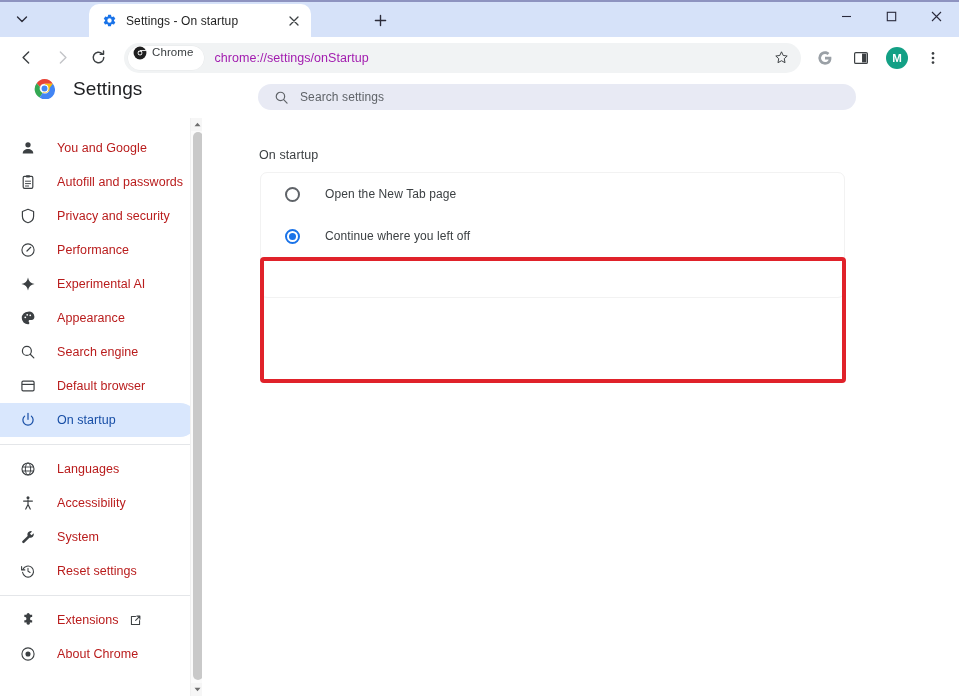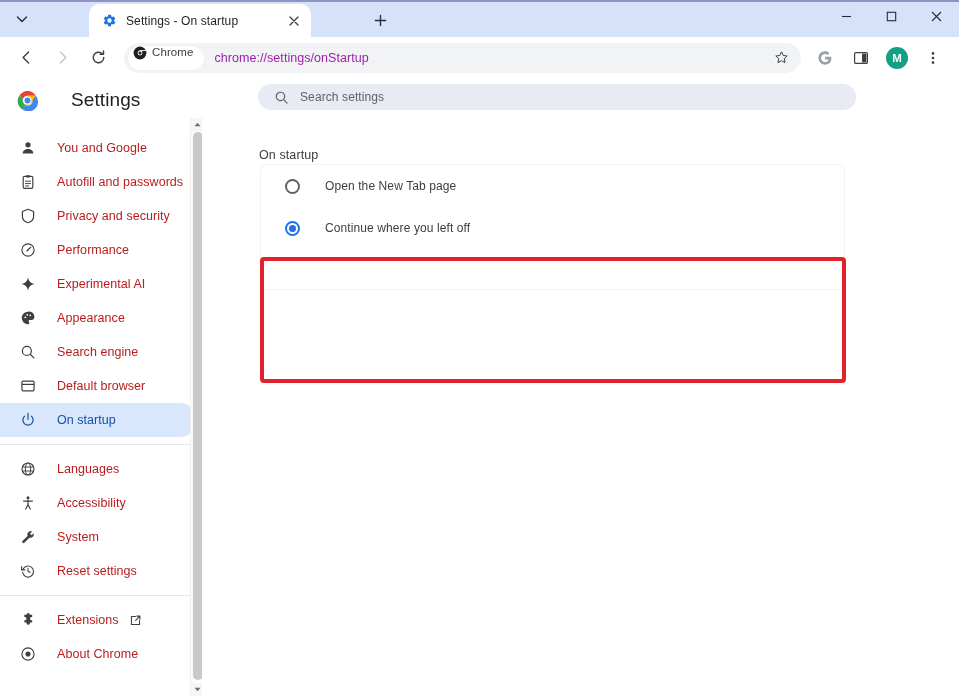--- a/index.html
+++ b/index.html
@@ -96,21 +96,21 @@
     position:absolute; top:78px; left:0; width:959px; height:618px;
     background:#ffffff;
   }
 
   
   .sidebar {
     position:absolute; left:0; top:0; width:203px; height:618px;
     background:#fff; overflow:hidden;
   }
   .brand {
-    display:flex; align-items:center; height:44px; padding-left:17px;gap:15px;
+    display:flex; height:44px; padding-left:34px;
   }
   .brand-logo{width:21px;height:21px;flex:none;}
   .brand-title{margin-left:18px;font-size:19px;color:#202124;letter-spacing:.1px;}
   .navlist{margin-top:9px;}
   .navitem{
     display:flex;align-items:center;height:34px;margin:0 6px 0 0;
     padding-left:18px;border-radius:0 17px 17px 0;color:#b91c1c;
   }
   .navitem.active{background:#d9e7fd;color:#174ea6;}
   .navitem .nicon{width:20px;height:20px;flex:none;display:flex;align-items:center;justify-content:center;}
@@ -148,21 +148,21 @@
   }
   .searchbar .sicon{width:15px;height:15px;flex:none;display:flex;align-items:center;justify-content:center;}
   .search-placeholder{margin-left:11px;font-size:12px;color:#5f6368;letter-spacing:.1px;}
 
   .section-title{
     position:absolute; left:43px; top:70px;
     font-size:12.5px; color:#3c4043; letter-spacing:.1px;
   }
 
   .card{
-    position:absolute; left:44px; top:86px; width:585px; height:126px;
+    position:absolute; left:44px; top:94px; width:585px; height:126px;
     background:#ffffff;
     border:1px solid #f2f2f2;
     border-radius:7px;
   }
   .radio-row{
     position:absolute; left:0; width:585px; height:42px;
     display:flex; align-items:center; padding-left:24px;
   }
   .radio{
     width:15px;height:15px;border-radius:50%;border:2px solid #5f6368;

